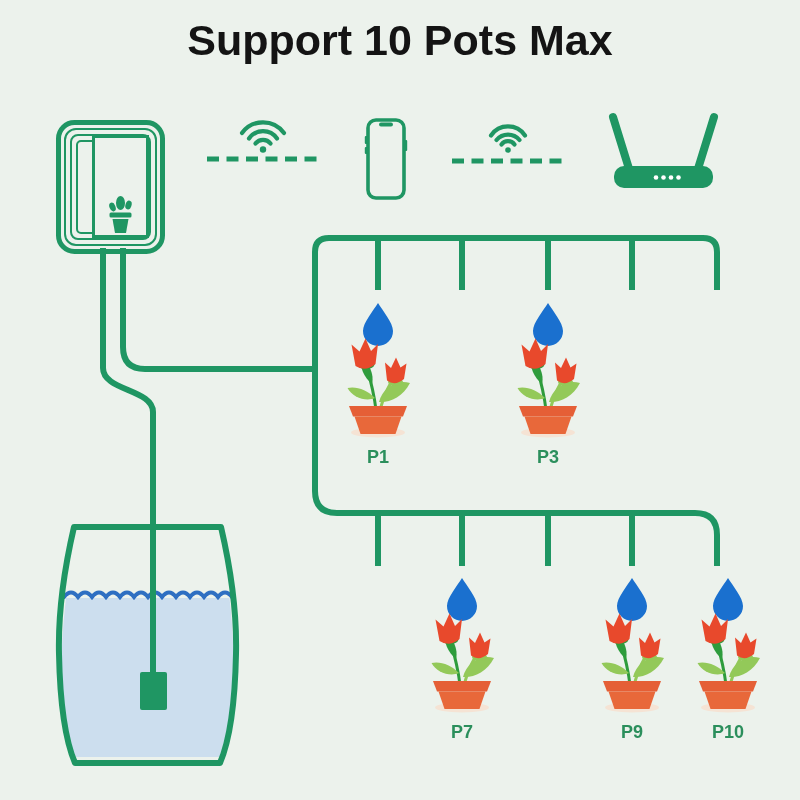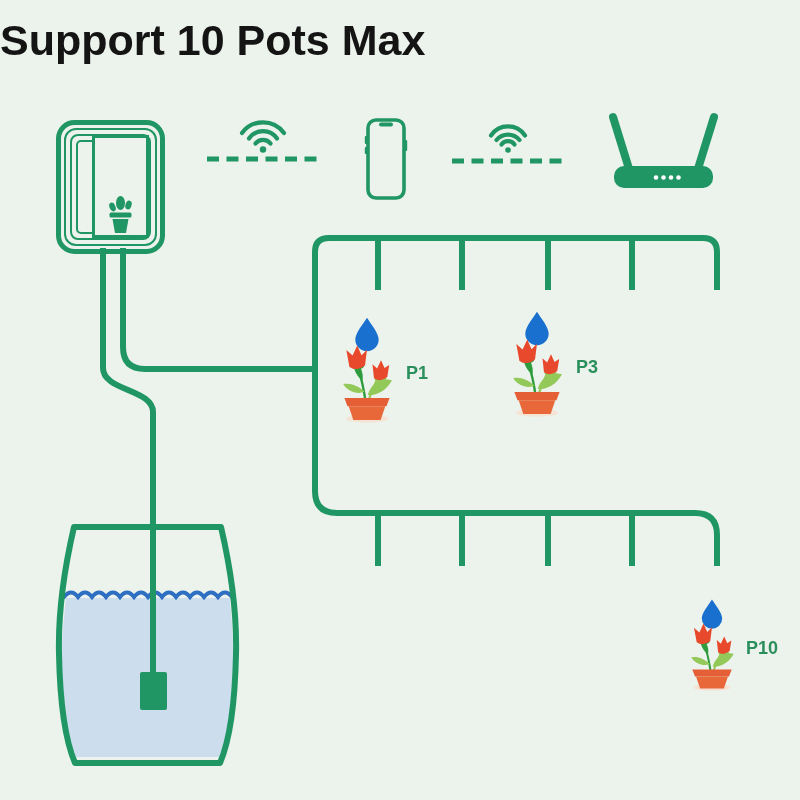--- a/index.html
+++ b/index.html
@@ -5,21 +5,21 @@
   :root{
     --background:#ecf2ec; --green:#1f9663; --title-color:#141414;
     --drop-blue:#1a70cf; --water-fill:#ccdeee; --wave-blue:#2e6fc2;
     --tulip-red:#e8492c; --leaf-light:#93c959; --leaf-dark:#2e9c3c;
     --pot-orange:#e8683a; --pot-rim:#e55f36; --pot-shadow:#f5e3d4;
     --label-green:#2b8f5c;
   }
   html,body{margin:0;padding:0}
   body{width:800px;height:800px;background:var(--background);font-family:"Liberation Sans",sans-serif}
   .stage{position:relative;width:800px;height:800px;overflow:hidden}
-  .title{position:absolute;top:16px;left:0;width:100%;
+  .title{position:absolute;top:16px;left:0;width:100%;text-align:center;
          font-size:43px;font-weight:700;color:var(--title-color);letter-spacing:0}
   svg.bg{position:absolute;left:0;top:0}
 
   
   .fillG{fill:var(--green)}
   .dev5{stroke:var(--green);stroke-width:5;fill:none}
   .dev2{stroke:var(--green);stroke-width:2;fill:none}
   .dev3{stroke:var(--green);stroke-width:3.6;fill:none}
   .panel{stroke:var(--green);stroke-width:3;fill:var(--background)}
   .wifi path{stroke:var(--green);stroke-width:4.2;fill:none;stroke-linecap:round}
@@ -32,21 +32,21 @@
   .dropfill{fill:var(--drop-blue)}
   .shad{fill:var(--pot-shadow)}
   .stemD{stroke:var(--leaf-dark);stroke-width:3;fill:none;stroke-linecap:round}
   .stemL{stroke:var(--leaf-light);stroke-width:3;fill:none;stroke-linecap:round}
   .leafD{fill:var(--leaf-dark)}
   .leafL{fill:var(--leaf-light)}
   .bloom{fill:var(--tulip-red)}
   .rim{fill:var(--pot-rim)}
   .pot{fill:var(--pot-orange)}
 
-  .unit{position:absolute;width:100px;display:flex;align-items:center}
+  .unit{position:absolute;width:100px;display:flex;flex-direction:column;align-items:center}
   .unit svg{display:block}
   .plabel{margin-top:7px;font-size:18px;font-weight:700;color:var(--label-green)}
 </style>
 </head>
 <body>
 
 <div class="stage">
 
   <div class="title">Support 10 Pots Max</div>
 
@@ -142,27 +142,39 @@
       <path d="M632 515 V566"></path>
     </g>
   </svg>
 
   <div class="unit" style="left:328px;top:300px">
     <svg width="100" height="140" viewBox="0 0 100 140">
         <use href="#pot-unit"></use>
       </svg>
     <div class="plabel">P1</div>
   </div>
-  <div class="unit" style="left:498px;top:294px">
+  <div class="unit" style="left:498px;top:300px">
     <svg width="100" height="140" viewBox="0 0 100 140">
         <use href="#pot-unit"></use>
       </svg>
     <div class="plabel">P3</div>
   </div>
 
+  <div class="unit" style="left:412px;top:575px">
+    <svg width="100" height="140" viewBox="0 0 100 140">
+        <use href="#pot-unit"></use>
+      </svg>
+    <div class="plabel">P7</div>
+  </div>
+  <div class="unit" style="left:582px;top:575px">
+    <svg width="100" height="140" viewBox="0 0 100 140">
+        <use href="#pot-unit"></use>
+      </svg>
+    <div class="plabel">P9</div>
+  </div>
   <div class="unit" style="left:678px;top:575px">
     <svg width="100" height="140" viewBox="0 0 100 140">
         <use href="#pot-unit"></use>
       </svg>
     <div class="plabel">P10</div>
   </div>
 
 </div>
 
 </body></html>

